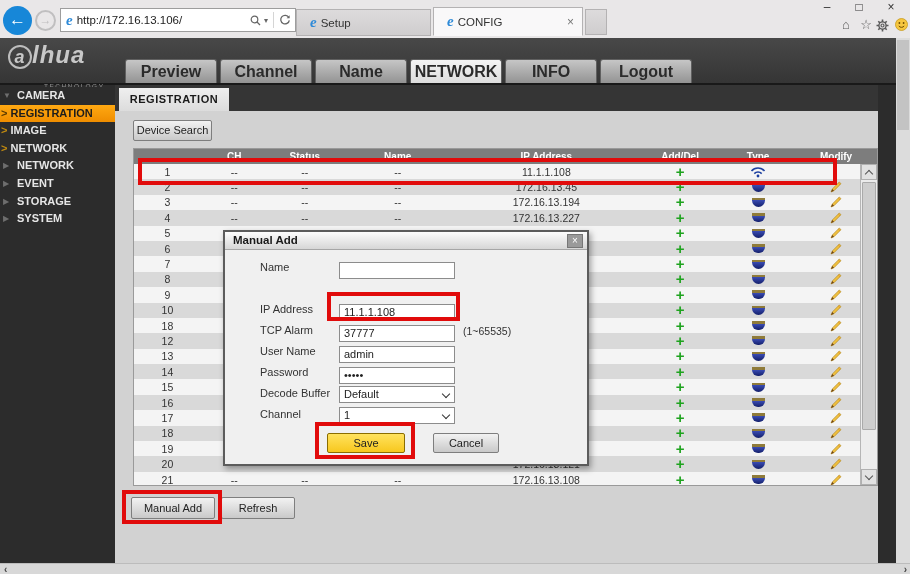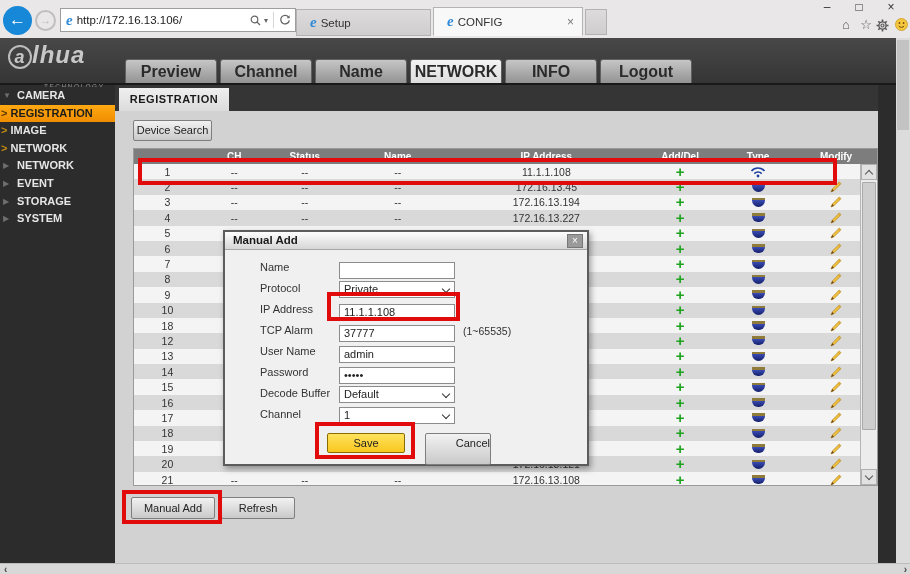--- a/index.html
+++ b/index.html
@@ -114,21 +114,21 @@
   .fctl { position:absolute; left:114px; top:0; width:116px; height:17px; }
   .finput { width:116px; height:17px; border:1px solid #8c8c8c; background:#fff; font-size:11px;
     color:#222; padding:0 4px; font-family:"Liberation Sans",sans-serif; }
   .fsel { width:116px; height:17px; border:1px solid #8c8c8c; background:#fff; font-size:11px;
     color:#222; padding:1px 4px 0; position:relative; }
   .fsel .chev { position:absolute; right:5px; top:4px; border-color:#333; }
   .fhint { position:absolute; left:238px; top:2px; font-size:10.5px; color:#333; }
   #dlg-save { position:absolute; left:102px; top:201px; width:78px; height:20px;
     background:linear-gradient(#ffe25e,#f7c71e); border:1px solid #8a6d00; font-size:11px;
     color:#222; text-align:center; line-height:18px; border-radius:2px; }
-  #dlg-cancel { position:absolute; left:200px; top:201px; width:66px; height:32px; line-height:18px;text-align:right; }
+  #dlg-cancel { position:absolute; left:208px; top:201px; width:66px; height:20px; line-height:18px; }
 
   
   .redbox { position:absolute; border:4px solid #e10b0b; z-index:100; }
   #red-row1 { left:138px; top:158px; width:699px; height:27px; }
   #red-ip { left:327px; top:292px; width:133px; height:29px; }
   #red-save { left:315px; top:422px; width:100px; height:37px; }
   #red-manual { left:122px; top:490px; width:100px; height:34px; }
 
   
   #vscroll { position:absolute; left:896px; top:38px; width:14px; height:525px; background:#dcdcdc; }
@@ -801,26 +801,20 @@
     <div id="btn-manual" class="gbtn">Manual Add</div>
     <div id="btn-refresh" class="gbtn">Refresh</div>
 
     <div id="dlg">
       <div id="dlg-title">Manual Add</div>
       <div id="dlg-close">×</div>
 
       <div class="frow" style="top:28px">
         <span class="flabel">Name</span>
         <span class="fctl"><input class="finput" value="" style=""></span>
-      </div>
-      <div class="frow" style="top:49px">
-        <span class="flabel">Protocol</span>
-        <span class="fctl">
-            <span class="fsel" style="display:block"><span>Private</span><span class="chev dn"></span></span>
-          </span>
       </div>
       <div class="frow" style="top:70px">
         <span class="flabel">IP Address</span>
         <span class="fctl"><input class="finput" value="11.1.1.108" style=""></span>
       </div>
       <div class="frow" style="top:91px">
         <span class="flabel">TCP Alarm</span>
         <span class="fctl"><input class="finput" value="37777" style=""></span>
         <span class="fhint">(1~65535)</span>
       </div>

